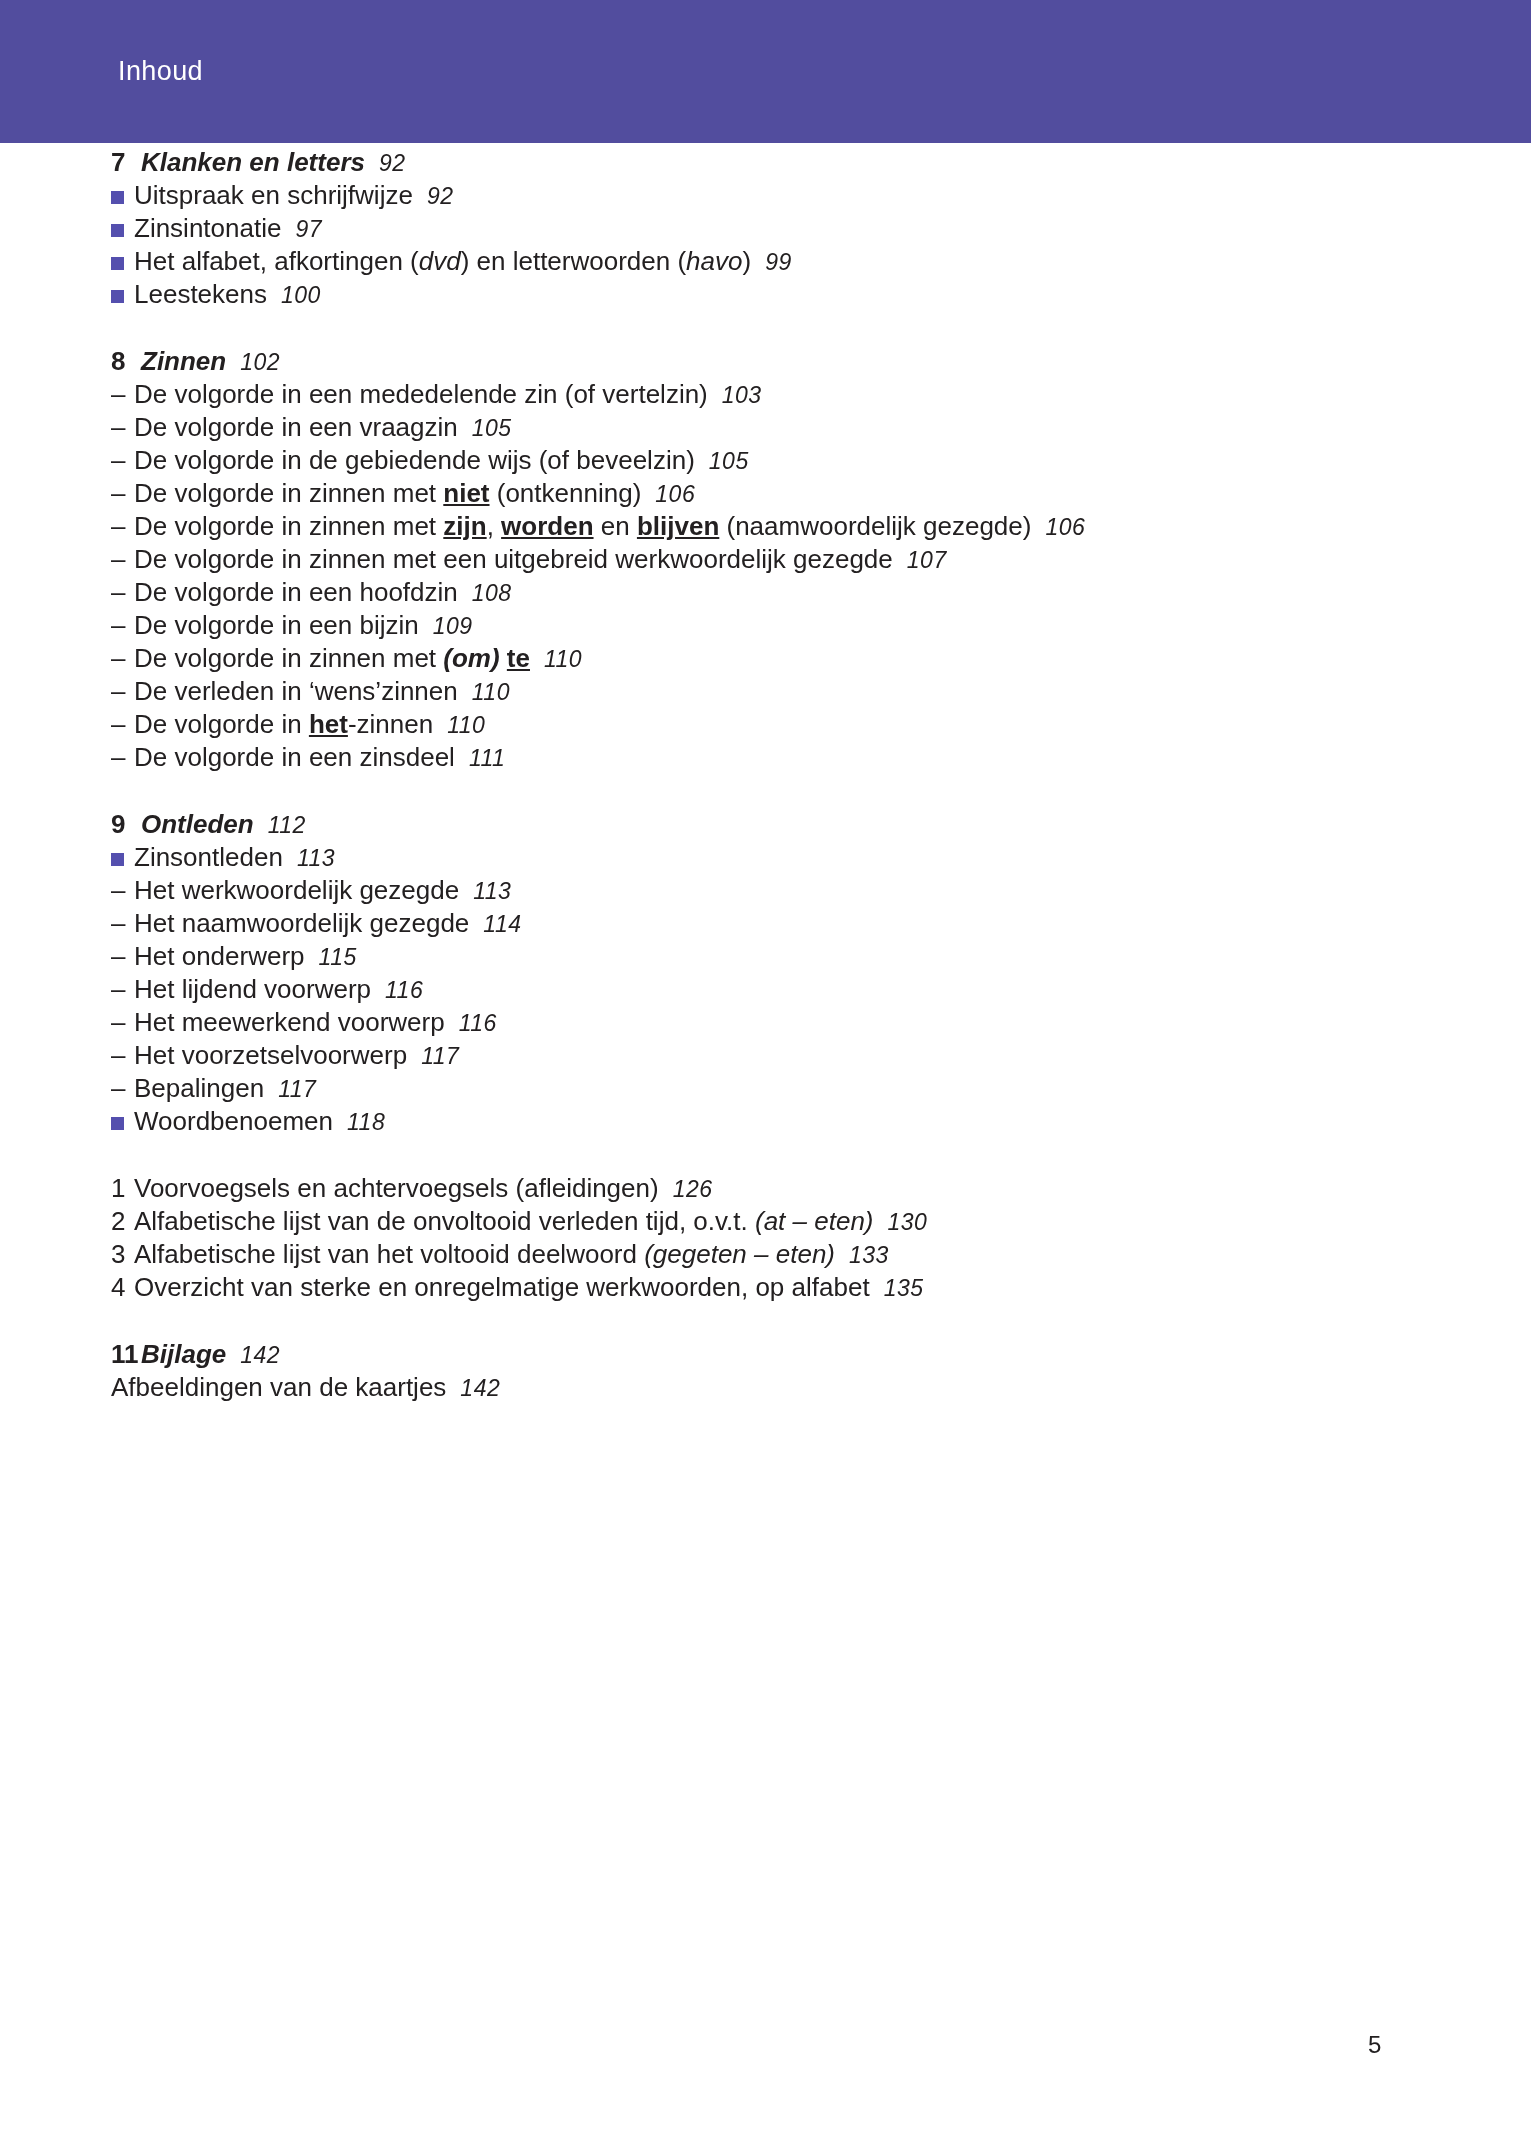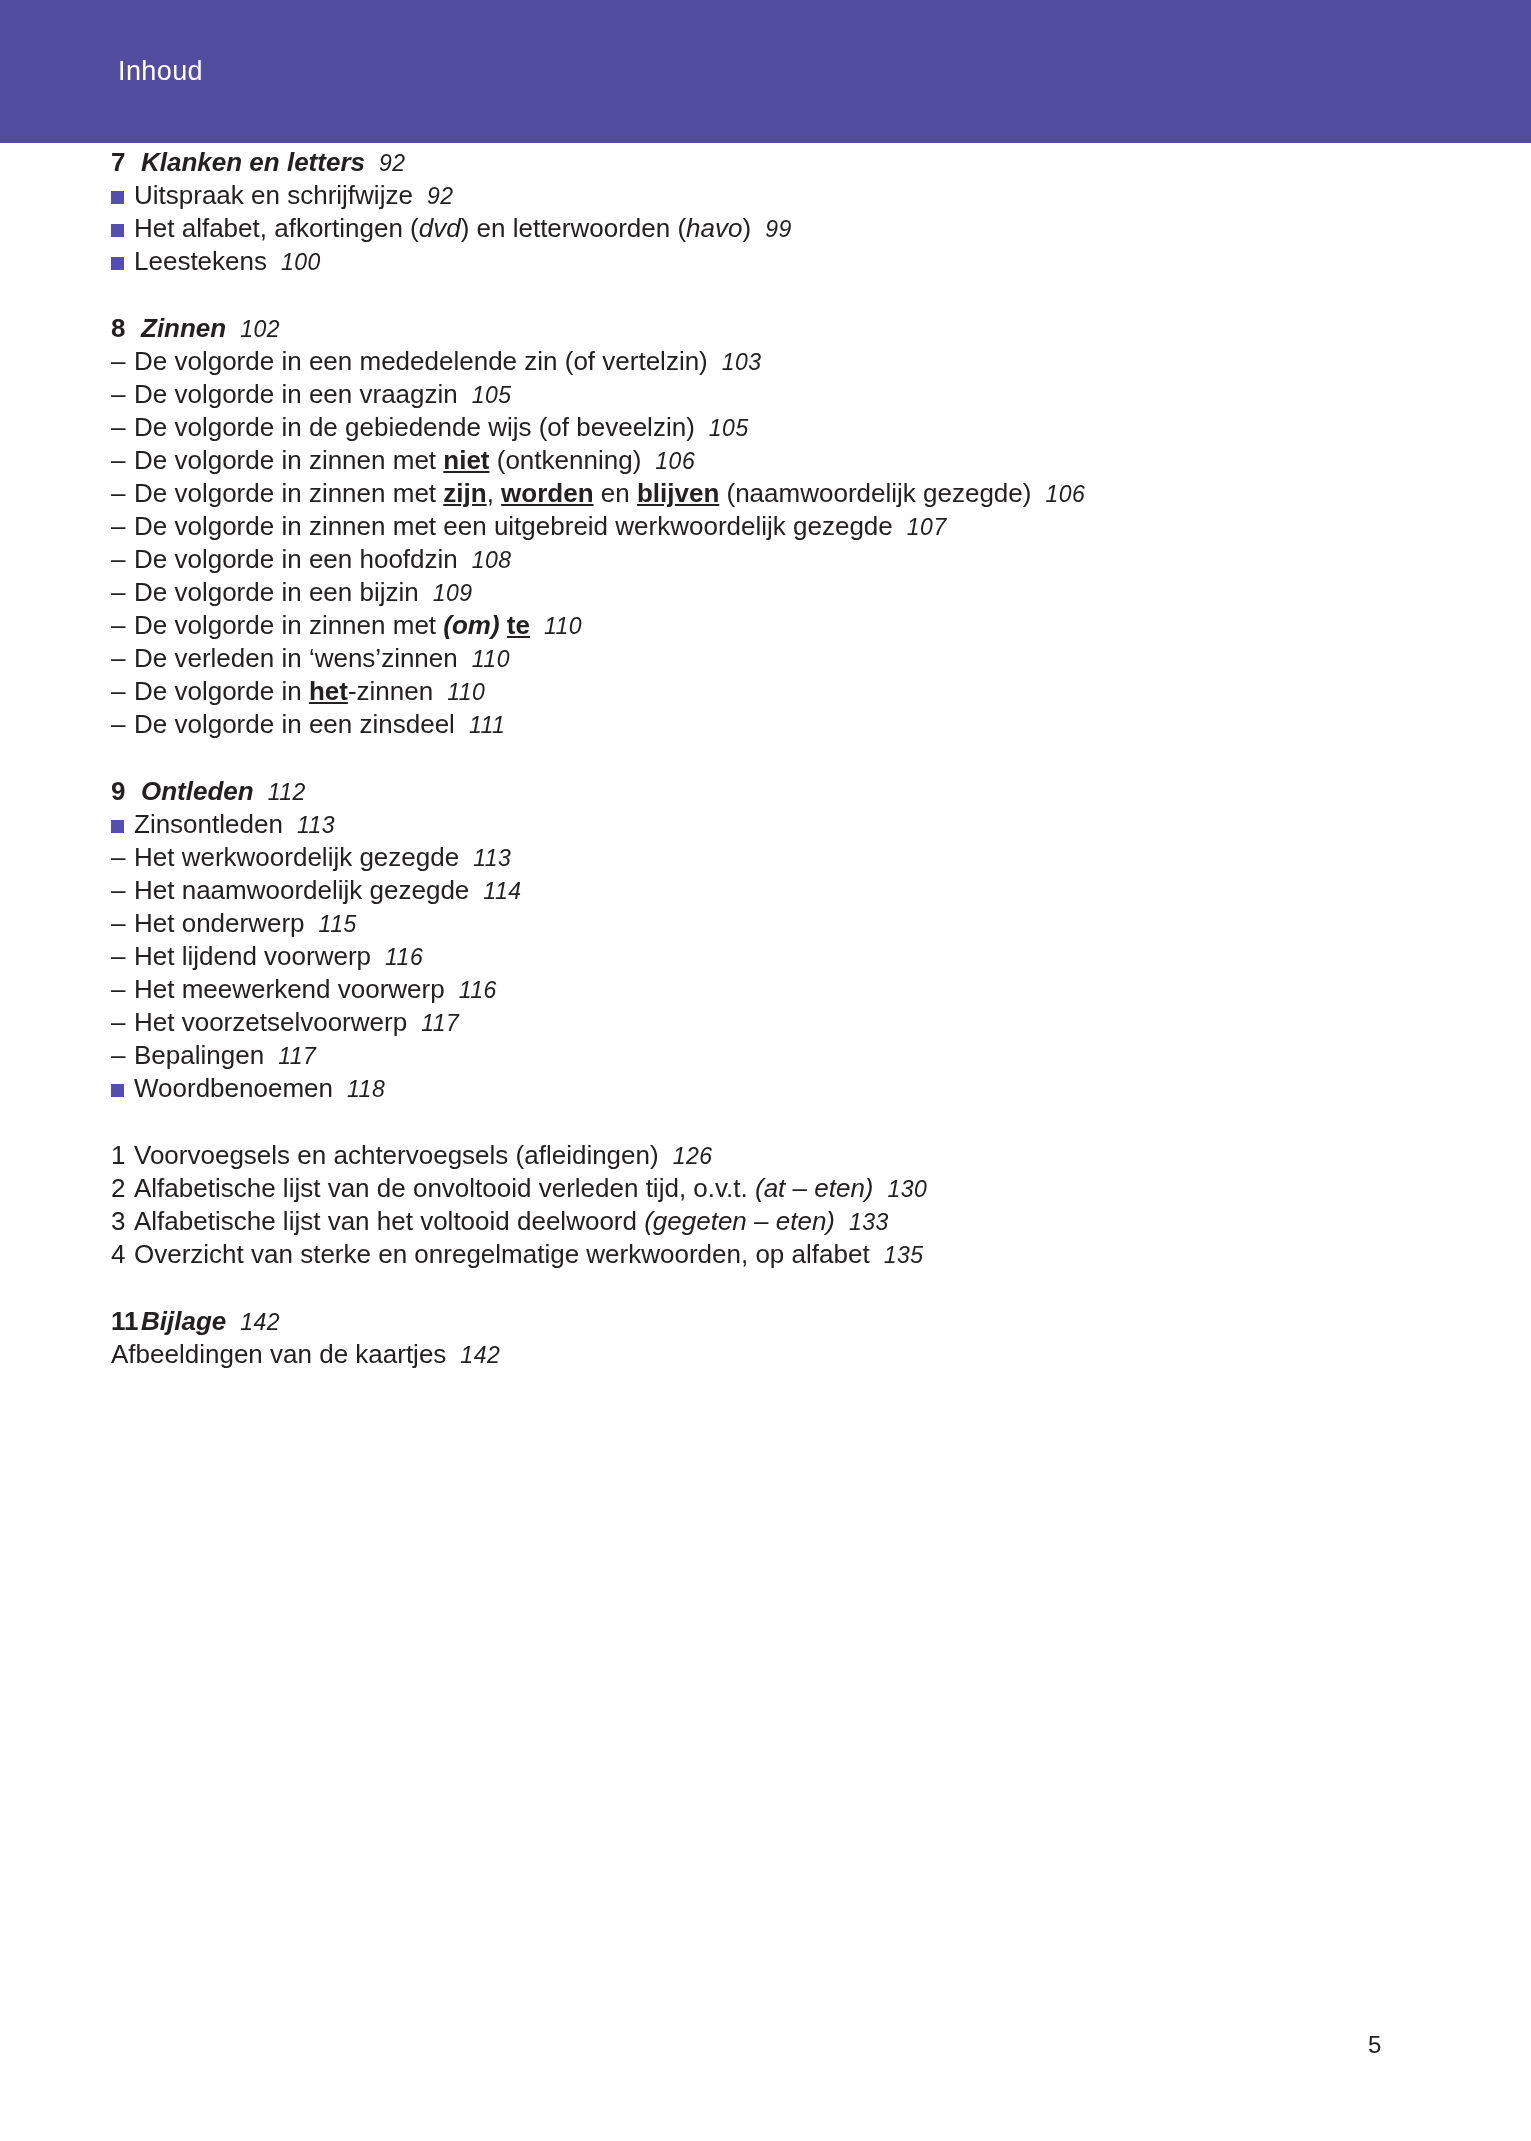--- a/index.html
+++ b/index.html
@@ -45,20 +45,21 @@
 <body style="--accent: #524d9e; --accent2: #544fae;">
 
 <div class="topbar">
   <span class="topbar-title">Inhoud</span>
 </div>
 
 <div class="toc" id="toc">
     <div class="toc-section">
       <div class="sec-heading"><span class="sec-num">7</span><span class="sec-title">Klanken en letters</span><span class="pg">92</span></div>
       <div class="toc-item"><span class="bullet"><span class="sq"></span></span><span class="item-text"><span>Uitspraak en schrijfwijze</span></span><span class="pg">92</span></div>
+      <div class="toc-item"><span class="bullet"><span class="sq"></span></span><span class="item-text"><span>Zinsintonatie</span></span><span class="pg">97</span></div>
       <div class="toc-item"><span class="bullet"><span class="sq"></span></span><span class="item-text"><span>Het alfabet, afkortingen (</span><span class="r-i">dvd</span><span>) en letterwoorden (</span><span class="r-i">havo</span><span>)</span></span><span class="pg">99</span></div>
       <div class="toc-item"><span class="bullet"><span class="sq"></span></span><span class="item-text"><span>Leestekens</span></span><span class="pg">100</span></div>
     </div>
     <div class="toc-section">
       <div class="sec-heading"><span class="sec-num">8</span><span class="sec-title">Zinnen</span><span class="pg">102</span></div>
       <div class="toc-item"><span class="bullet">–</span><span class="item-text"><span>De volgorde in een mededelende zin (of vertelzin)</span></span><span class="pg">103</span></div>
       <div class="toc-item"><span class="bullet">–</span><span class="item-text"><span>De volgorde in een vraagzin</span></span><span class="pg">105</span></div>
       <div class="toc-item"><span class="bullet">–</span><span class="item-text"><span>De volgorde in de gebiedende wijs (of beveelzin)</span></span><span class="pg">105</span></div>
       <div class="toc-item"><span class="bullet">–</span><span class="item-text"><span>De volgorde in zinnen met </span><span class="r-b">niet</span><span> (ontkenning)</span></span><span class="pg">106</span></div>
       <div class="toc-item"><span class="bullet">–</span><span class="item-text"><span>De volgorde in zinnen met </span><span class="r-b">zijn</span><span>, </span><span class="r-b">worden</span><span> en </span><span class="r-b">blijven</span><span> (naamwoordelijk gezegde)</span></span><span class="pg">106</span></div>

